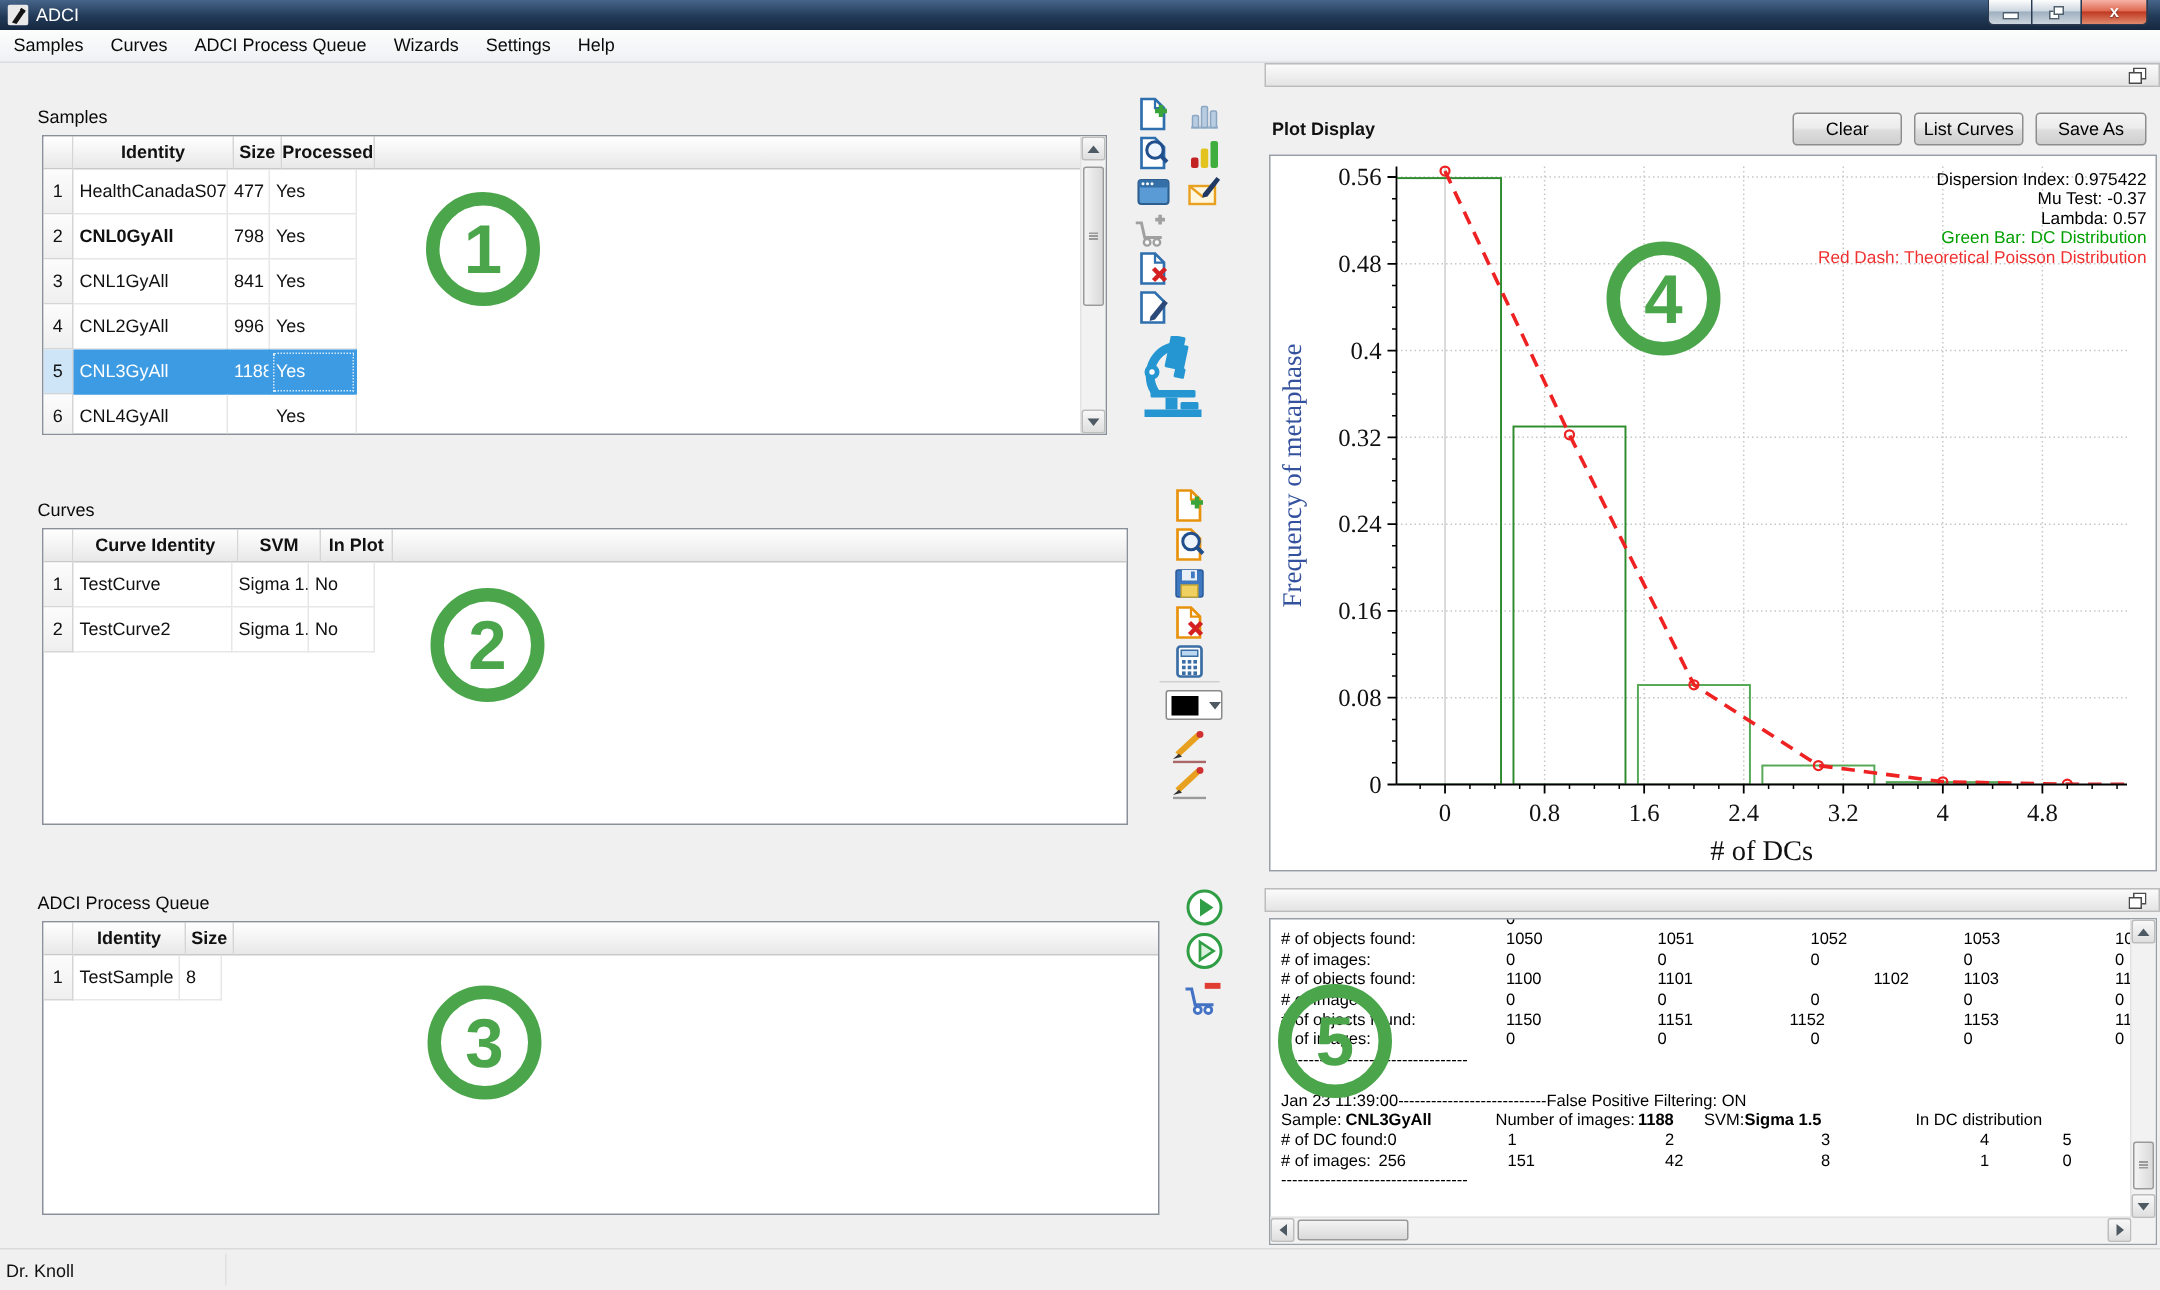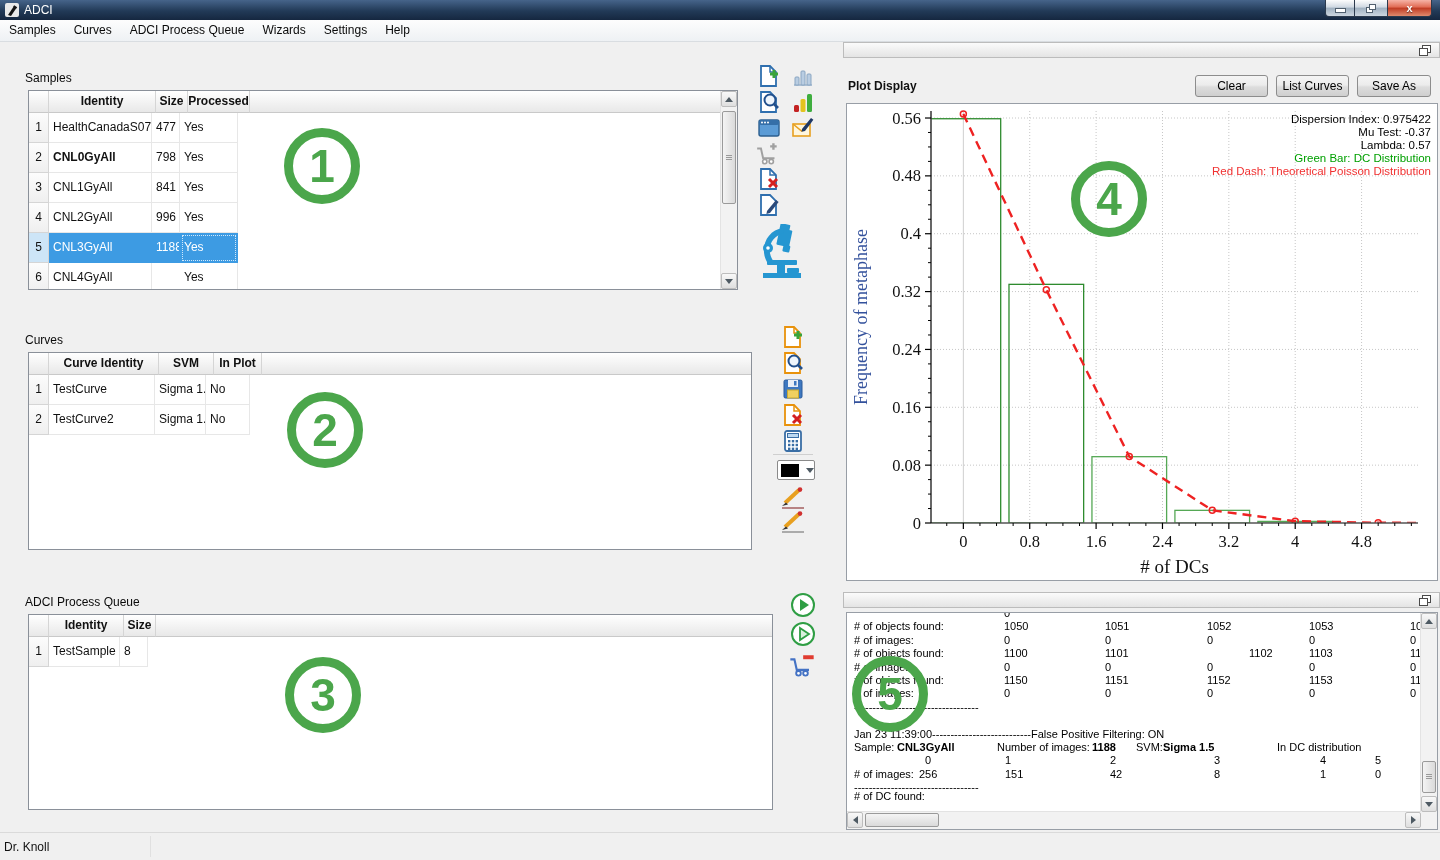--- a/index.html
+++ b/index.html
@@ -564,21 +564,21 @@
         <span style="left: 150px;">0</span>
         <span style="left: 251px;">0</span>
         <span style="left: 353px;">0</span>
         <span style="left: 455px;">0</span>
         <span style="left: 556px;">0</span>
       </div>
       <div class="cline">
         <span style="left: 0px;"># of objects found:</span>
         <span style="left: 150px;">1150</span>
         <span style="left: 251px; text-align: right;">1151</span>
-        <span style="left: 353px;">1152</span>
+        <span style="left: 339px;">1152</span>
         <span style="left: 455px;">1153</span>
         <span style="left: 556px;">1154</span>
       </div>
       <div class="cline">
         <span style="left: 0px;"># of images:</span>
         <span style="left: 150px;">0</span>
         <span style="left: 251px;">0</span>
         <span style="left: 353px;">0</span>
         <span style="left: 455px;">0</span>
         <span style="left: 556px;">0</span>
@@ -593,21 +593,21 @@
       <div class="cline">
         <span style="left: 0px;">Sample:</span>
         <span class="b" style="left: 43px;">CNL3GyAll</span>
         <span style="left: 143px;">Number of images:</span>
         <span class="b" style="left: 238px;">1188</span>
         <span style="left: 282px;">SVM:</span>
         <span class="b" style="left: 309px;">Sigma 1.5</span>
         <span style="left: 423px;">In DC distribution</span>
       </div>
       <div class="cline">
-        <span style="left: 0px; margin-top: 36px;"># of DC found:</span>
+        <span style="left: 0px;"># of DC found:</span>
         <span style="left: 71px;">0</span>
         <span style="left: 151px;">1</span>
         <span style="left: 256px;">2</span>
         <span style="left: 360px;">3</span>
         <span style="left: 466px;">4</span>
         <span style="left: 521px;">5</span>
       </div>
       <div class="cline">
         <span style="left: 0px;"># of images:</span>
         <span style="left: 65px;">256</span>

